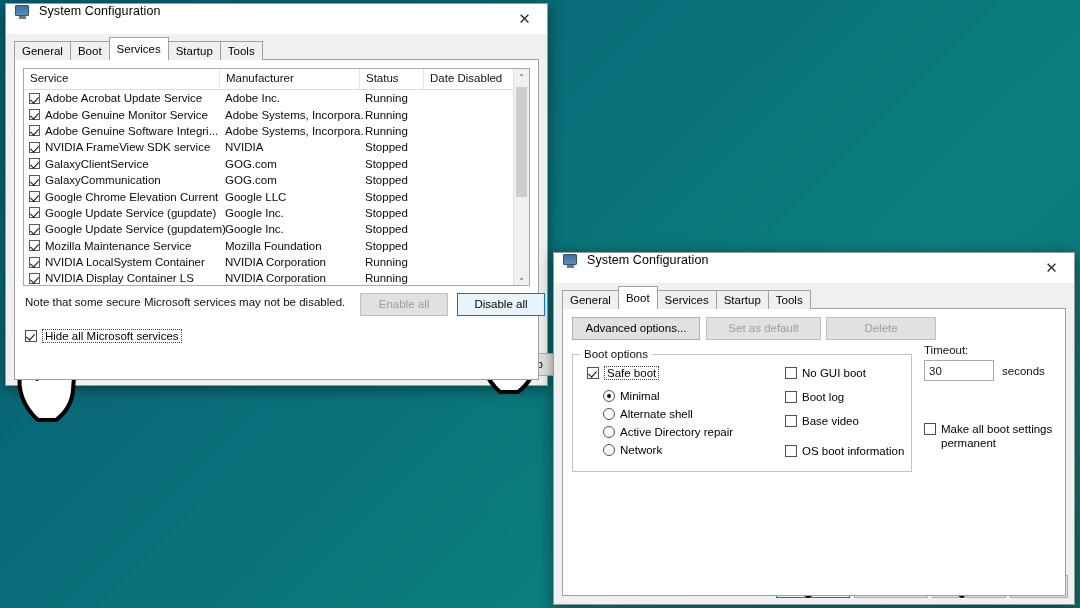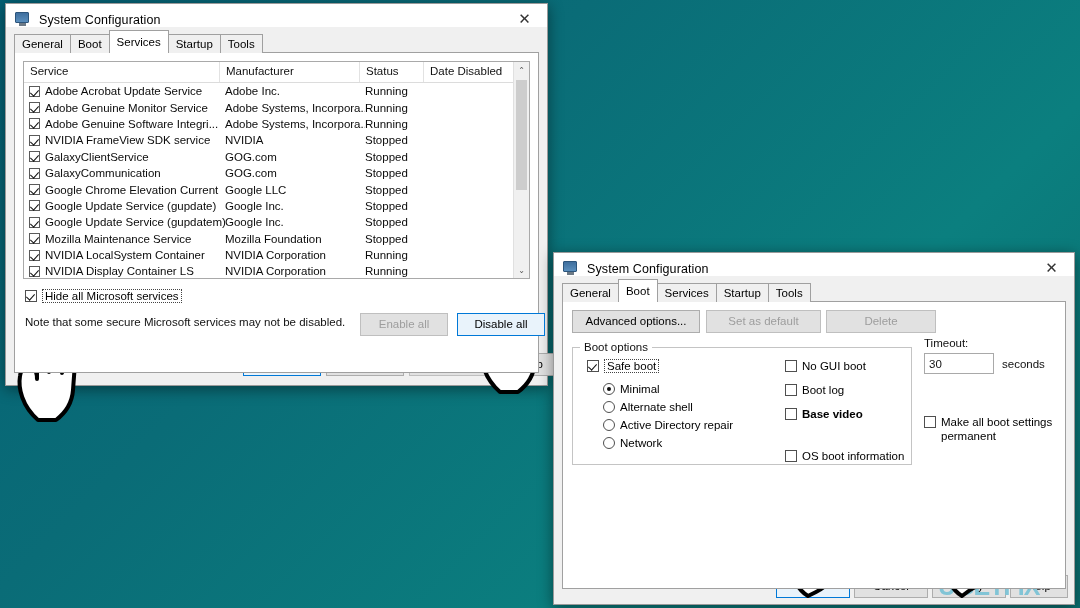--- a/index.html
+++ b/index.html
@@ -16,24 +16,24 @@
   }
 
   
   .win {
     position: absolute;
     background: #f0f0f0;
     border: 1px solid #9a9a9a;
     box-shadow: 0 3px 14px rgba(0,0,0,0.45);
   }
   .titlebar {
-    height: 23px;
+    height: 30px;
     background: #ffffff;
     display: flex;
-    align-items: flex-end;
+    align-items: flex-start;
     padding-left: 9px;
     position: relative;
   }
   .title-icon {
     width: 16px; height: 16px;
     margin-right: 8px;
     position: relative;
     flex: 0 0 auto;
   }
   .title-icon .screen {
@@ -393,34 +393,34 @@
             </div>
           </div>
 
         <div class="vscroll">
           <div class="arrow">⌃</div>
           <div class="thumb" style="top:18px; height:110px;"></div>
           <div class="arrow" style="position:absolute;bottom:0;left:0;right:0;">⌄</div>
         </div>
       </div>
 
-      <div style="margin:9px 8px 0 10px;">
-        <span class="chk on">
-          <span class="box"></span>
-          <span class="focus">Hide all Microsoft services</span>
-        </span>
-      </div>
-
       <div style="position:relative; margin:7px 8px 0 8px; height:26px;">
         <span style="font-size:11.5px;color:#111;position:absolute;left:2px;top:3px;">Note that some secure Microsoft services may not be disabled.</span>
         <span class="btn disabled" style="position:absolute; left:337px; top:0; width:88px;">
           <span>Enable all</span>
         </span>
         <span class="btn default" style="position:absolute; left:434px; top:0; width:88px;">
           <span>Disable all</span>
+        </span>
+      </div>
+
+      <div style="margin:9px 8px 0 10px;">
+        <span class="chk on">
+          <span class="box"></span>
+          <span class="focus">Hide all Microsoft services</span>
         </span>
       </div>
     </div>
 
     <div style="position:absolute; left:0; right:0; bottom:0; height:40px; background:#f0f0f0;">
       <span class="btn default" style="position:absolute; left:237px; top:8px; width:78px;">
         <span>OK</span>
       </span>
       <span class="btn" style="position:absolute; left:320px; top:8px; width:78px;">
         <span>Cancel</span>
@@ -500,21 +500,21 @@
 
           <div style="position:absolute; left:212px; top:10px;" id="boot-right-checks">
               <div style="margin-bottom: 6px;"><span class="chk">
                   <span class="box"></span>
                   <span>No GUI boot</span>
                 </span></div>
               <div style="margin-bottom: 6px;"><span class="chk">
                   <span class="box"></span>
                   <span>Boot log</span>
                 </span></div>
-              <div style="margin-bottom: 24px; font-weight: bold;"><span class="chk">
+              <div style="margin-bottom: 12px;"><span class="chk">
                   <span class="box"></span>
                   <span>Base video</span>
                 </span></div>
               <div style="margin-bottom: 6px;"><span class="chk">
                   <span class="box"></span>
                   <span>OS boot information</span>
                 </span></div>
             </div>
         </div>
 

